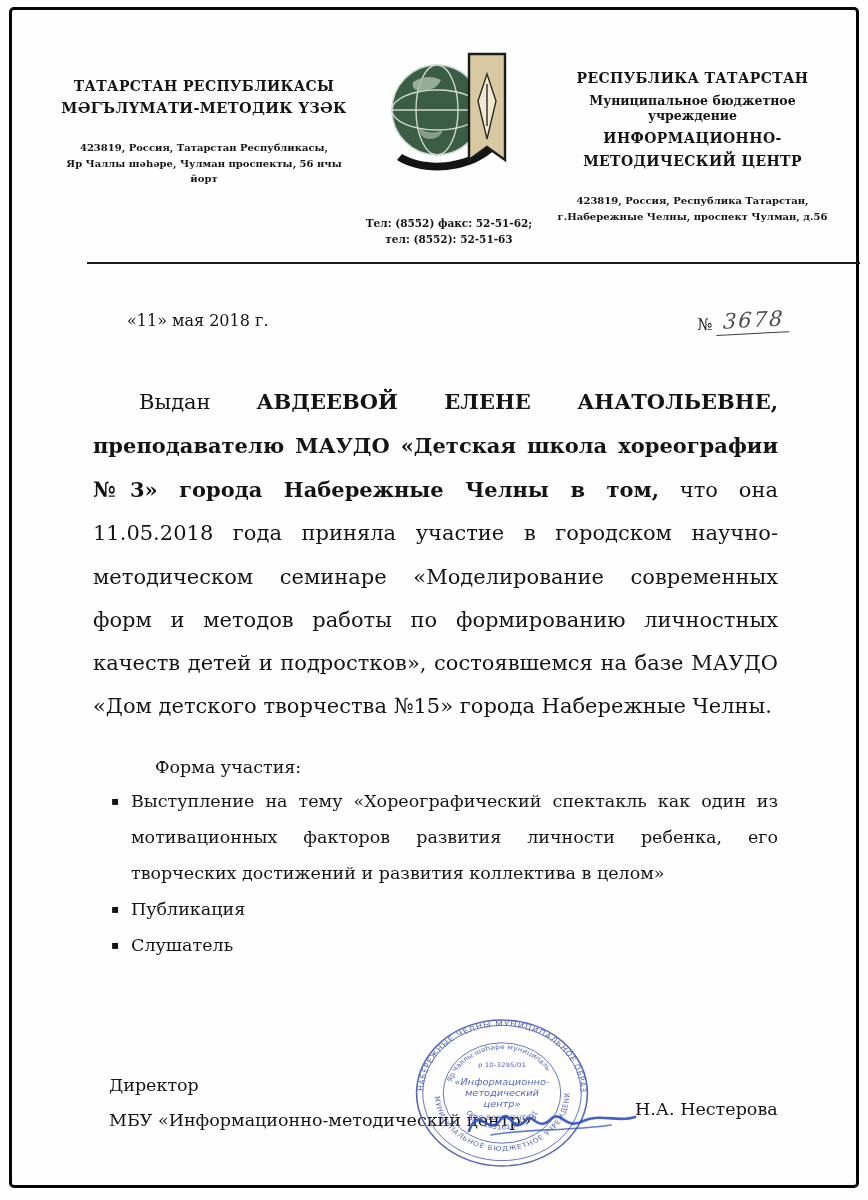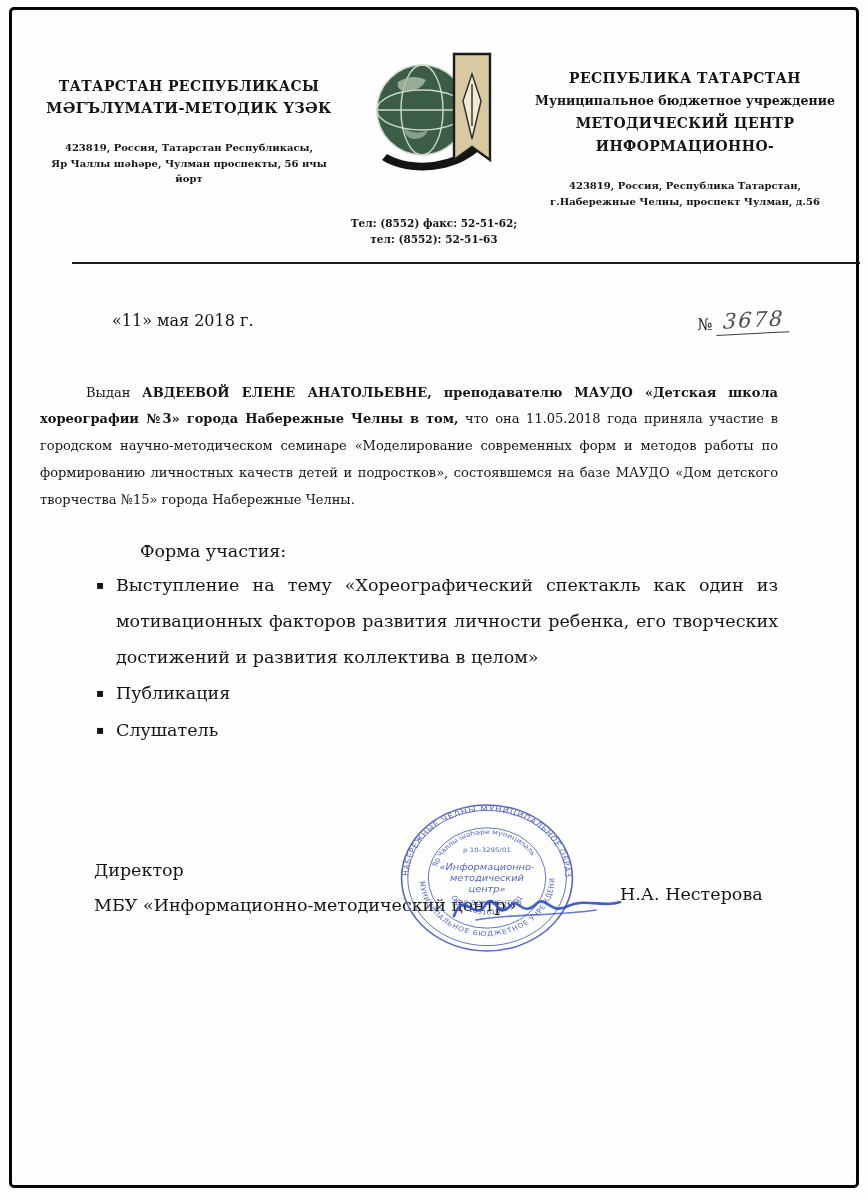--- a/index.html
+++ b/index.html
@@ -14,21 +14,21 @@
     background: #fefefe;
     overflow: hidden;
   }
   .page-border {
     position: absolute;
     left: 9px; top: 7px; right: 9px; bottom: 12px;
     border: 3px solid #060606;
     border-radius: 5px;
     pointer-events: none;
   }
-  .content { position: relative; height: 100%; overflow: hidden; }
+  .content { position: relative; height: 100%; overflow: hidden; padding-left: 15px; }
 
   
   .header { display: flex; margin: 48px 26px 0 38px; }
   .h-left  { width: 302px; text-align: center; padding-top: 30px; }
   .h-center{ width: 188px; text-align: center; }
   .h-right { flex: 1; text-align: center; padding-top: 22px; }
 
   .org-line1 { font-size: 14px;   font-weight: bold; letter-spacing: .4px; }
   .org-line2 { font-size: 12.5px; font-weight: bold; margin-top: 7px; }
   .org-line3 { font-size: 14.5px; font-weight: bold; margin-top: 5px; letter-spacing: .4px; }
@@ -44,21 +44,21 @@
   .doc-number { display: flex; align-items: flex-end; gap: 4px; }
   .num-label { font-size: 16px; }
   .num-value { font-family: "DejaVu Serif", serif; font-style: italic;
                font-size: 21px; letter-spacing: 2px; color: #4c4c50;
                border-bottom: 1.5px solid #3d3d42; padding: 0 6px 1px 6px;
                transform: rotate(-3deg) skewX(-6deg); }
 
   .title { text-align: center; font-size: 20px; font-weight: bold;
            letter-spacing: 1px; margin: 52px 0 0 0; }
 
-  .body-par { margin: 46px 90px 0 40px; font-size: 13px; line-height: 2.06;
+  .body-par { margin: 46px 90px 0 78px; font-size: 21px; line-height: 2.06;
               text-align: justify; text-indent: 46px; }
   .body-par .bold { font-weight: bold; }
 
   .form-label { margin: 28px 90px 0 94px; font-size: 17.5px; text-indent: 46px; }
 
   .bullets { list-style: none; margin: 6px 90px 0 96px; padding: 0; }
   .bullets li { display: flex; }
   .bullet-marker { width: 20px; flex: 0 0 20px; font-size: 12px; line-height: 36px; }
   .bullet-text { flex: 1; font-size: 17.5px; line-height: 2.06; text-align: justify; }
 
@@ -102,22 +102,22 @@
           <path d="M102,26 l9,27 -9,38 -9,-38 z" fill="#f2e9d0" stroke="#2b2b2b" stroke-width="1.4"></path>
           <line x1="102" y1="36" x2="102" y2="78" stroke="#2b2b2b" stroke-width="1.4"></line>
         </svg>
         <div class="phones">Тел:  (8552)  факс: 52-51-62;
 тел: (8552): 52-51-63</div>
       </div>
 
       <div class="h-right">
         <div class="org-line1">РЕСПУБЛИКА ТАТАРСТАН</div>
         <div class="org-line2">Муниципальное бюджетное учреждение</div>
+        <div class="org-line4">ИНФОРМАЦИОННО-</div>
         <div class="org-line4">МЕТОДИЧЕСКИЙ ЦЕНТР</div>
-        <div class="org-line4">ИНФОРМАЦИОННО-</div>
         <div class="addr">423819,  Россия, Республика Татарстан,
 г.Набережные Челны, проспект Чулман,  д.56</div>
       </div>
     </div>
 
     <hr class="rule">
 
     <div class="date-row">
       <span>«11» мая 2018 г.</span>
       <span class="doc-number">

